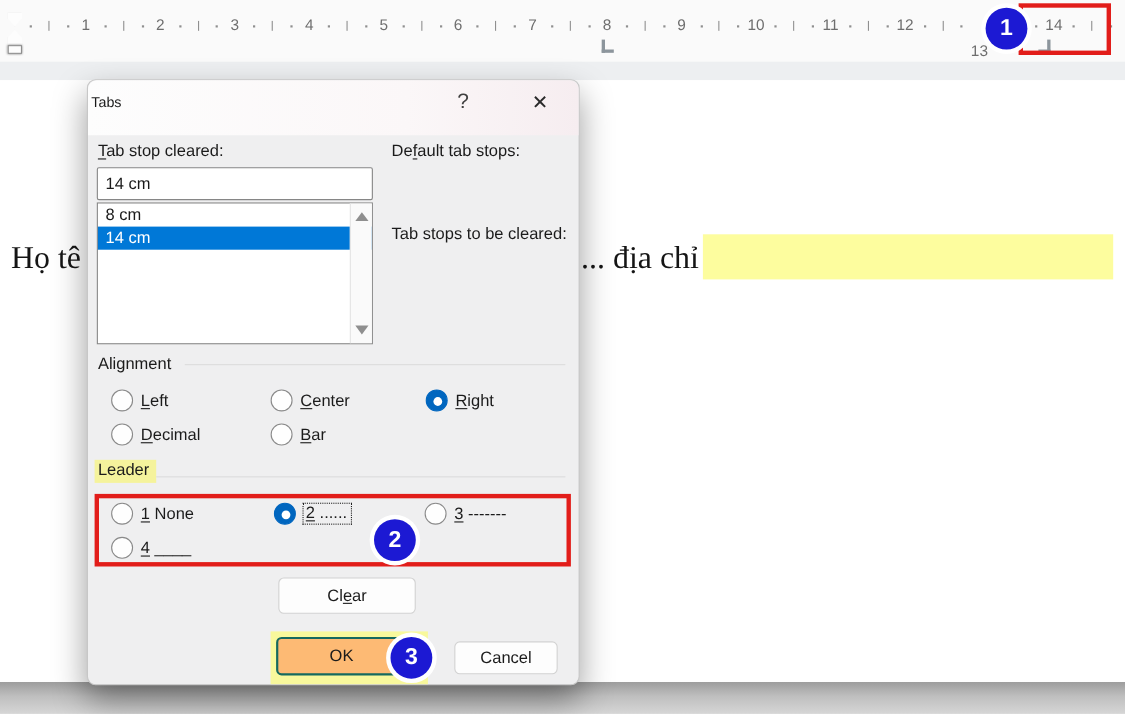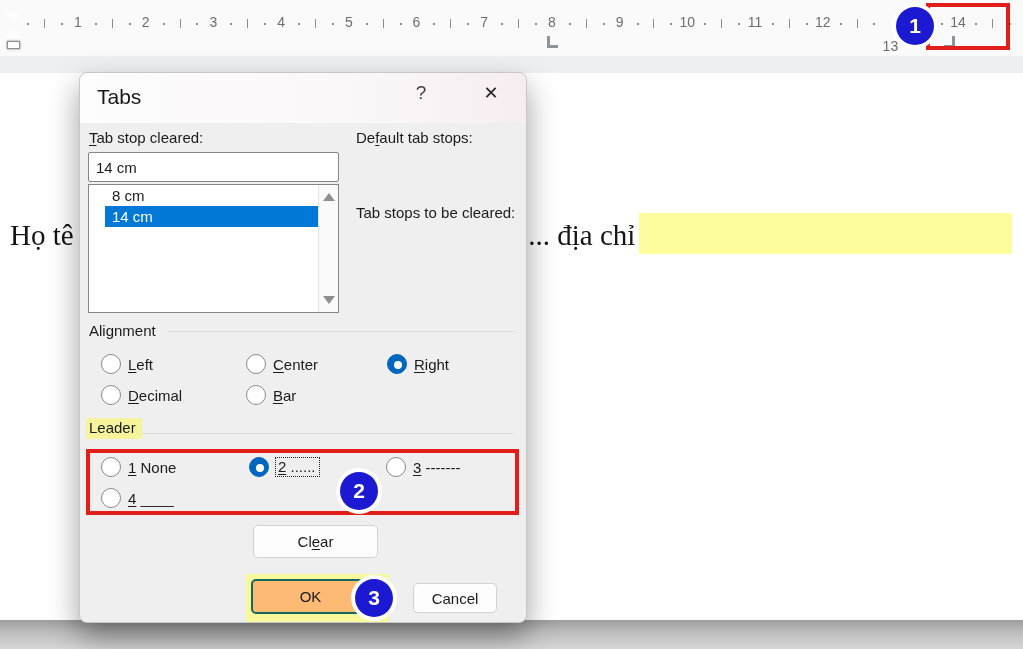--- a/index.html
+++ b/index.html
@@ -43,21 +43,21 @@
   .doc-highlight { position:absolute; left:639px; top:140px; width:373px; height:41px; background:#fdfd9e; }
   .bottom-band { position:absolute; left:0; top:620px; width:1023px; height:29px;
     background:linear-gradient(180deg,#9d9d9d 0%,#bfbfbf 45%,#d6d6d6 100%); }
 
   
   .dialog { position:absolute; left:79px; top:72px; width:448px; height:551px;
     background:#efeff0; border:1px solid #c7c7c7; border-radius:8px;
     box-shadow:0 14px 30px rgba(0,0,0,.38); z-index:20; font-size:15px; color:#1b1b1b; }
   .dlg-header { position:absolute; left:0; top:0; right:0; height:50px; border-radius:8px 8px 0 0;
     background:linear-gradient(90deg,#fdfdfd 0%,#fbf7f8 65%,#f6edf0 100%); }
-  .dlg-title { position:absolute; left:17px; top:12px; font-size:21px; color:#191919; }
+  .dlg-title { position:absolute; left:3px; top:12px; font-size:13px; color:#191919; }
   .dlg-help  { position:absolute; left:330px; top:9px;  width:22px; height:26px; text-align:center;
     font-size:19px; color:#404040; cursor:pointer; }
   .dlg-close { position:absolute; left:398px; top:9px; width:26px; height:26px; text-align:center;
     font-size:18px; color:#2a2a2a; cursor:pointer; }
 
   .lbl { position:absolute; white-space:nowrap; }
   .ak { text-decoration:underline; text-underline-offset:2px; }
 
   .textbox { position:absolute; background:#fff; border:1px solid #868686; border-radius:2px;
     display:flex; align-items:center; padding-left:7px; }
@@ -70,21 +70,21 @@
     display:flex; align-items:center; justify-content:center; }
   .spin .up { top:0; } .spin .dn { bottom:0; }
   .tri-up { width:0; height:0; border-left:5px solid transparent; border-right:5px solid transparent;
     border-bottom:6px solid #2e2e2e; }
   .tri-dn { width:0; height:0; border-left:5px solid transparent; border-right:5px solid transparent;
     border-top:6px solid #2e2e2e; }
   .spin-divider { position:absolute; left:2px; right:2px; top:50%; height:1px; background:#bdbdbd; }
 
   .listbox { position:absolute; left:8px; top:111px; width:251px; height:129px; background:#fff;
     border:1px solid #868686; }
-  .list-item { height:21px; line-height:21px; padding-left:7px;margin-left:16px; }
+  .list-item { height:21px; line-height:21px; padding-left:7px; }
   .list-item.selected { background:#0078d7; color:#fff; }
   .scrollbar { position:absolute; top:0; bottom:0; right:0; width:20px; background:#fafafa;
     border-left:1px solid #e4e4e4; }
   .sb-up, .sb-dn { position:absolute; left:0; right:0; height:18px;
     display:flex; align-items:center; justify-content:center; }
   .sb-up { top:3px; } .sb-dn { bottom:3px; }
   .sb-tri-up { width:0; height:0; border-left:6px solid transparent; border-right:6px solid transparent;
     border-bottom:8px solid #8f8f8f; }
   .sb-tri-dn { width:0; height:0; border-left:6px solid transparent; border-right:6px solid transparent;
     border-top:8px solid #8f8f8f; }
@@ -114,21 +114,21 @@
   .r-ld-4 { left:21px;  top:414px; }
 
   .btn { position:absolute; background:#fdfdfd; border:1px solid #d2d2d2; border-radius:5px;
     display:flex; align-items:center; justify-content:center; font-size:15px; color:#1b1b1b; cursor:pointer; }
   .btn-set      { left:31px;  top:452px; width:127px; height:33px; }
   .btn-clear    { left:173px; top:452px; width:125px; height:33px; }
   .btn-clearall { left:315px; top:452px; width:123px; height:33px; }
   .ok-anno { position:absolute; left:166px; top:501px; width:143px; height:48px; background:#f8f89c; }
   .btn-ok { left:171px; top:506px; width:119px; height:35px; background:#fdba74;
     border:2px solid #15695e; z-index:5; }
-  .btn-cancel { left:333px; top:510px; width:84px; height:30px; }
+  .btn-cancel { left:333px; top:510px; width:94px; height:30px; }
 </style>
 </head>
 <body>
 
 <div id="stage">
 
   <div class="ruler-band">
     <div>
         <div class="tick-dot" style="left: 27.225px;"></div>
         <div class="tick-bar" style="left: 44.15px;"></div>

